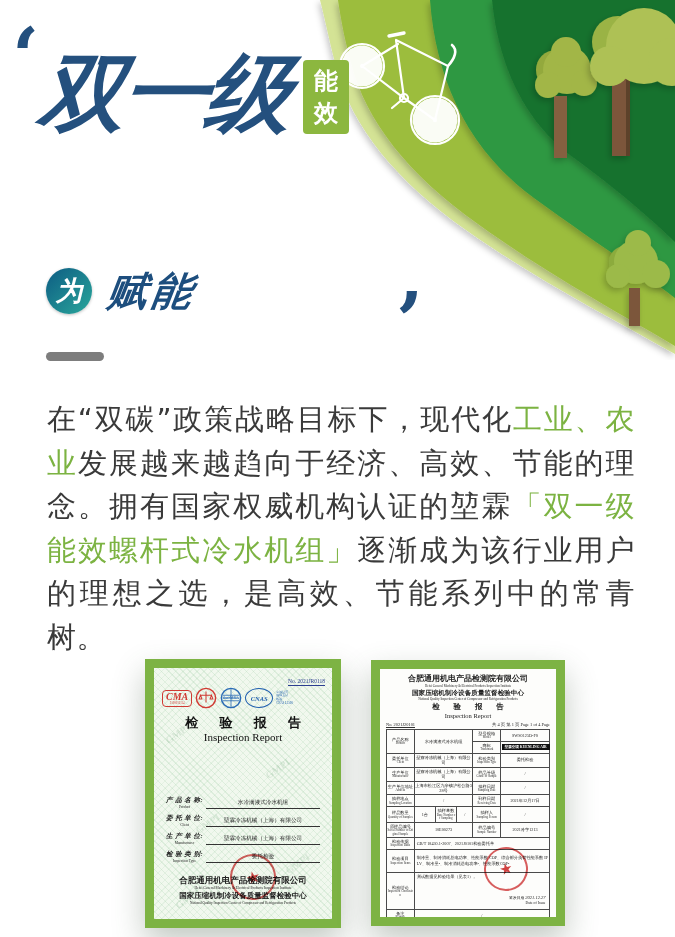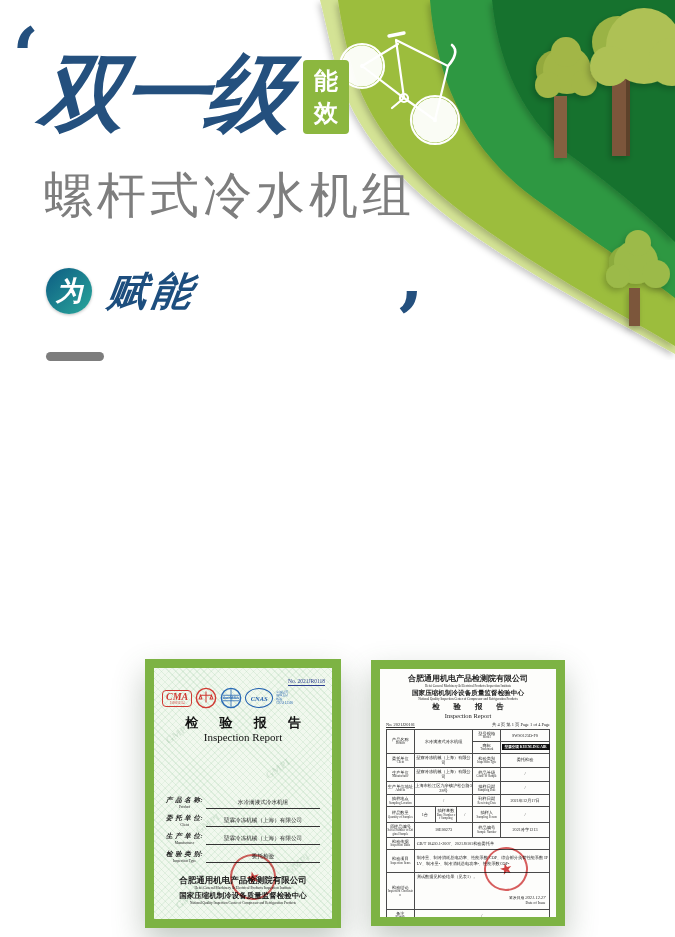--- a/index.html
+++ b/index.html
@@ -180,30 +180,32 @@
   <div class="quote quote-open">‘</div>
 
   <div class="title-row">
     <div class="main-title">双一级</div>
     <div class="eff-box">
       <span>能</span>
       <span>效</span>
     </div>
   </div>
 
-  <div class="subtitle">螺杆式冷水机组</div>
 
   <div class="ribbon">
     <div class="ribbon-circle">为</div>
     <div class="ribbon-suffix">赋能</div>
   </div>
 
   <div class="quote quote-close">’</div>
   <div class="divider-dash"></div>
 
+  <div class="para">
+    <span>在“双碳”政策战略目标下，现代化</span><span class="grn">工业、农业</span><span>发展越来越趋向于经济、高效、节能的理念。拥有国家权威机构认证的堃霖</span><span class="grn">「双一级能效螺杆式冷水机组」</span><span>逐渐成为该行业用户的理想之选，是高效、节能系列中的常青树。</span>
+  </div>
 
   <div class="cert cert-left">
     <div class="cert-page">
       <span class="wm" style="left:10px;top:60px">GMPI</span>
       <span class="wm" style="left:110px;top:95px">GMPI</span>
       <span class="wm" style="left:40px;top:150px">GMPI</span>
       <span class="wm" style="left:130px;top:190px">GMPI</span>
       <span class="wm" style="left:20px;top:225px">GMPI</span>
 
       <div class="cl-no">No. 2021JR0118</div>

